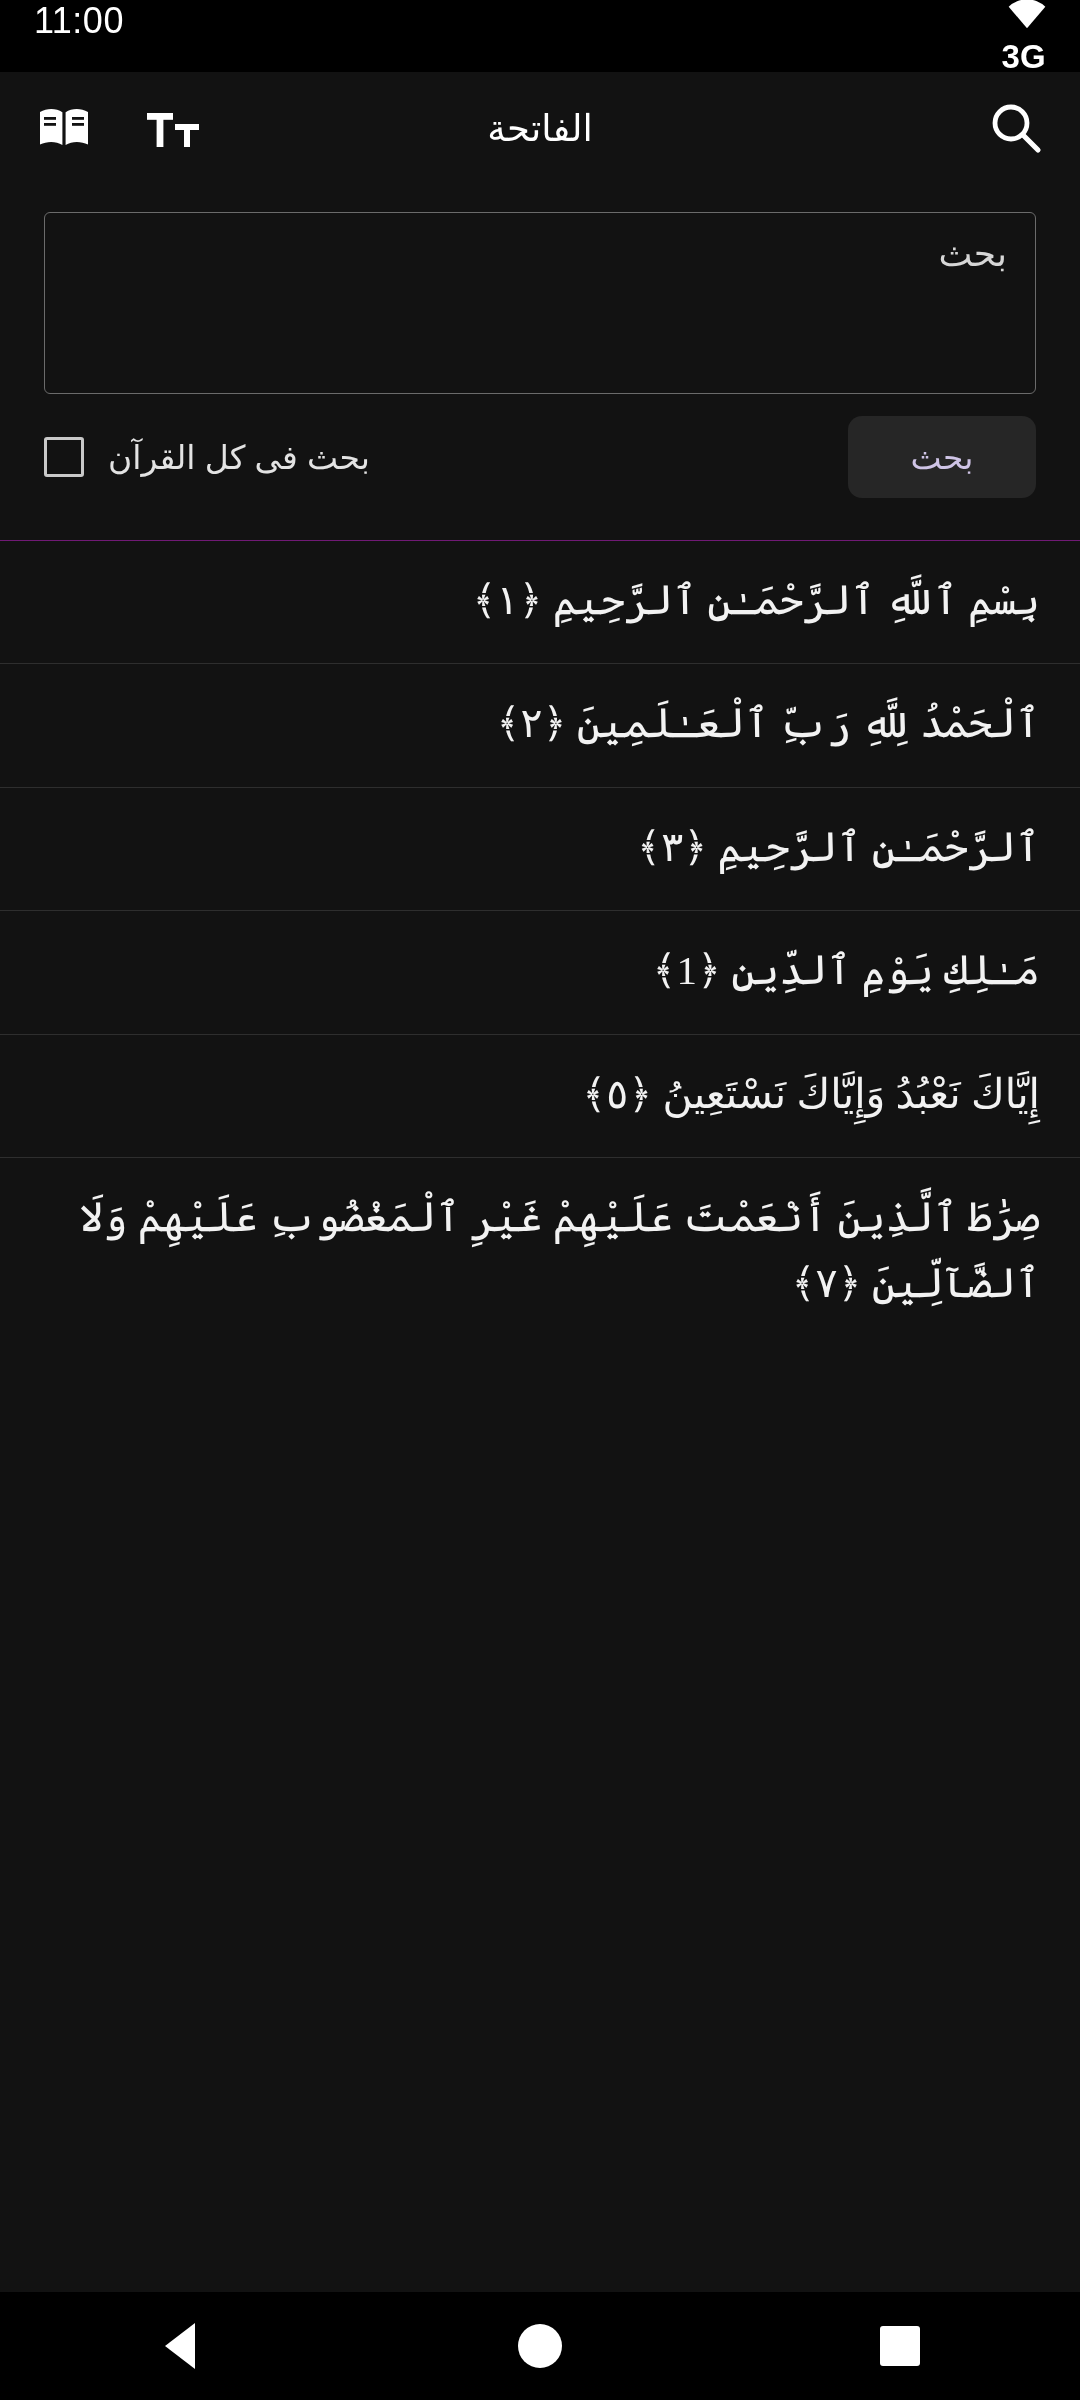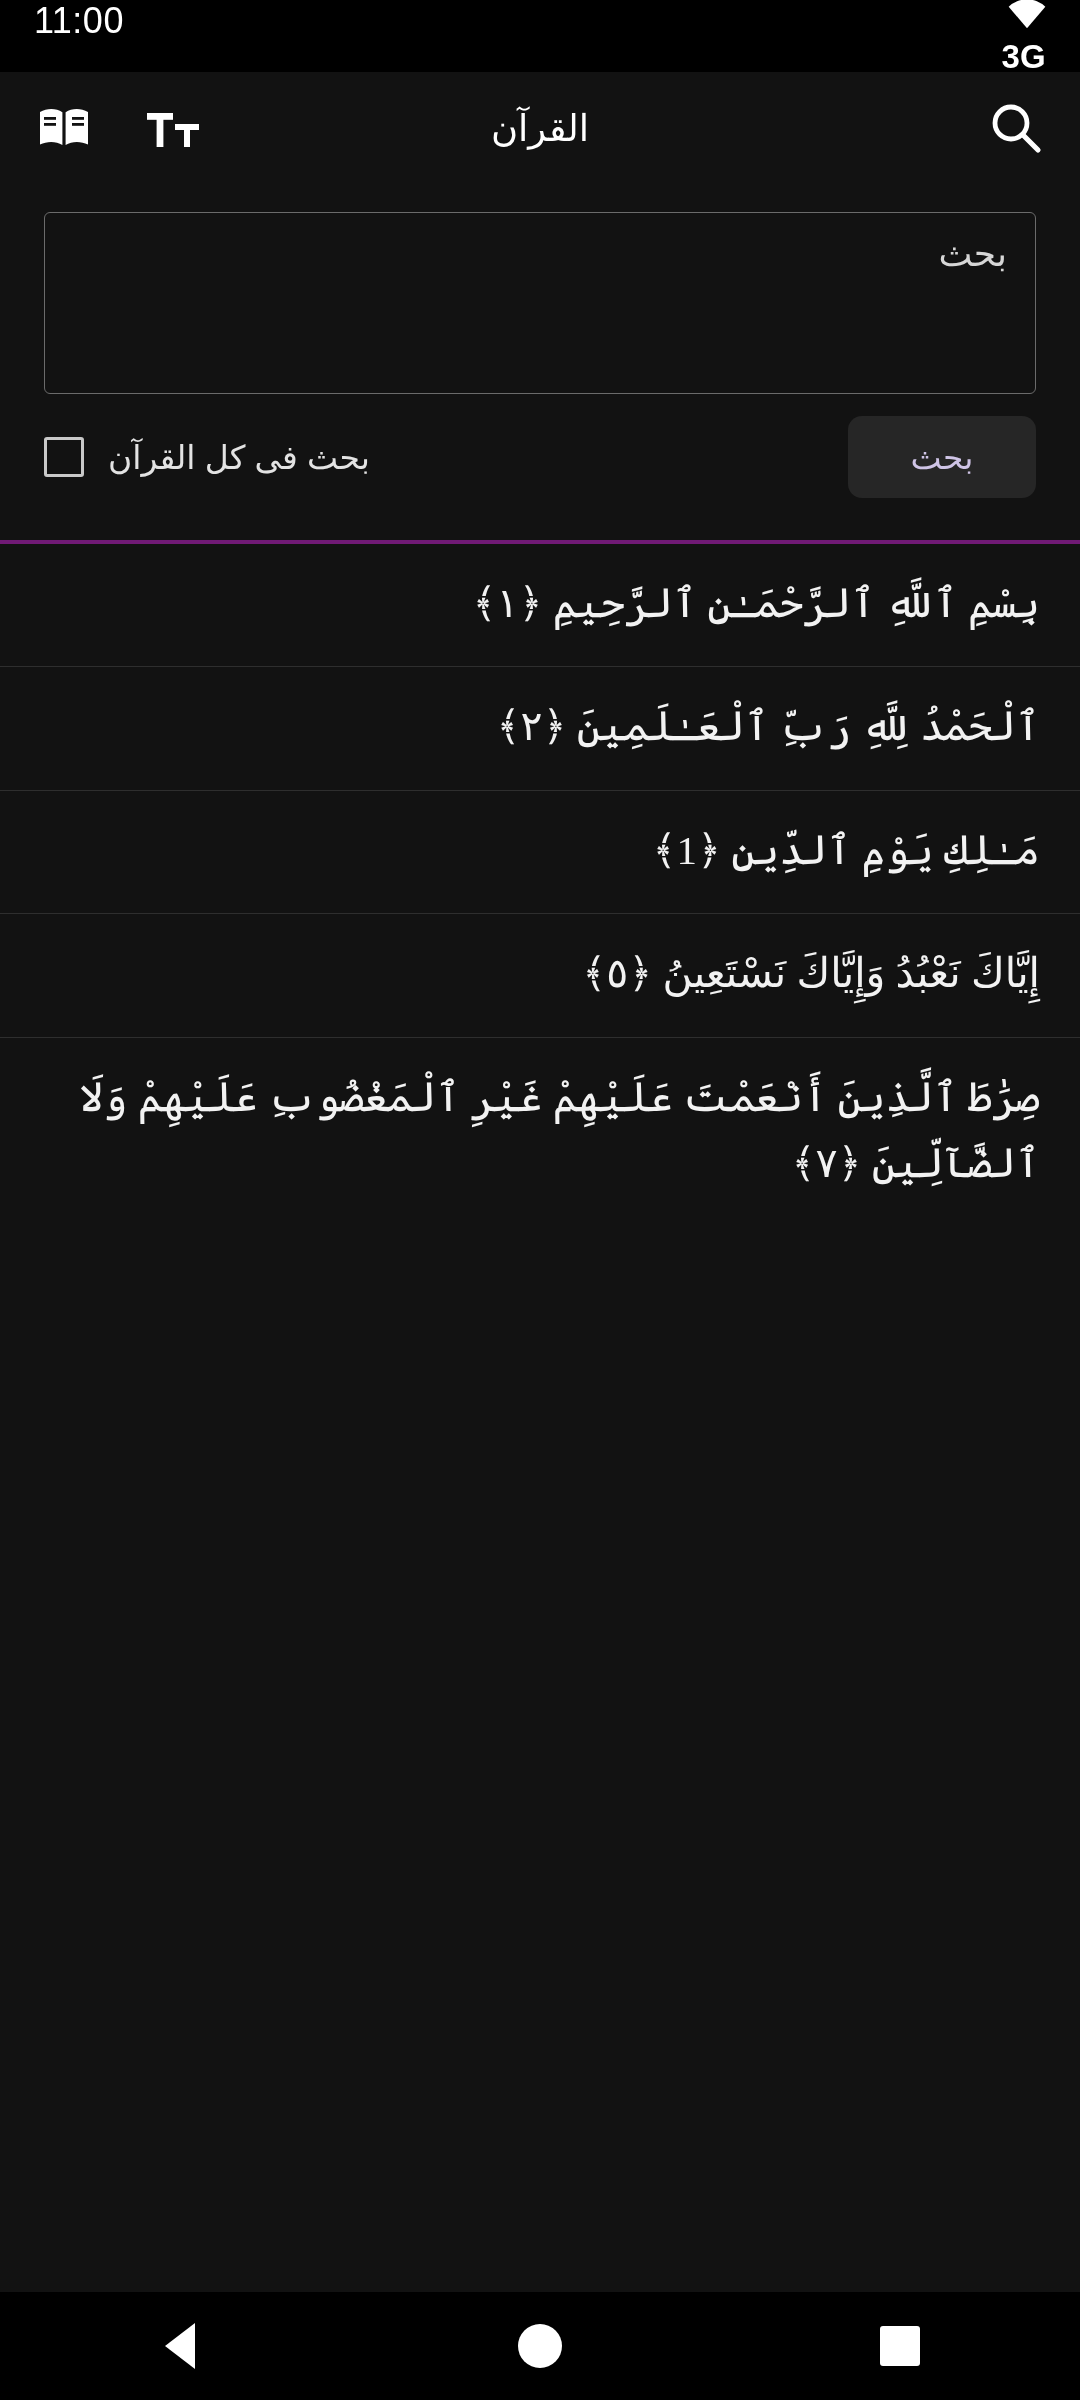--- a/index.html
+++ b/index.html
@@ -139,21 +139,21 @@
     direction: rtl;
   }
   .ayah-row {
     border-top: 1px solid #2e2e2e;
     padding: 26px 40px 30px 40px;
     min-height: 98px;
     display: flex;
     align-items: center;
     justify-content: flex-start;
   }
-  .ayah-row:first-child { border-top: 4px solid #701a75; }
+  .ayah-row:first-child { border-top: 1px solid #701a75; }
   .ayah-text {
     width: 100%;
     color: #f2f2f2;
     font-family: "Liberation Serif", "DejaVu Serif", serif;
     font-size: 41px;
     line-height: 1.62;
     text-align: right;
     direction: rtl;
   }
 
@@ -228,21 +228,21 @@
     <span class="icon-btn">
       <svg width="54" height="42" viewBox="0 0 27 21">
         <rect x="0" y="3" width="13" height="3.4" fill="#ffffff"></rect>
         <rect x="4.8" y="3" width="3.4" height="17" fill="#ffffff"></rect>
         <rect x="14" y="8.5" width="12" height="3" fill="#ffffff"></rect>
         <rect x="18.5" y="8.5" width="3" height="11.5" fill="#ffffff"></rect>
       </svg>
     </span>
   </div>
 
-  <div class="app-title">القرآن</div>
+  <div class="app-title">الفاتحة</div>
 
   <div class="app-bar-right">
     <span class="icon-btn">
       <svg width="52" height="52" viewBox="0 0 26 26">
         <circle cx="10.5" cy="10.5" r="8" fill="none" stroke="#ffffff" stroke-width="2.4"></circle>
         <line x1="16.5" y1="16.5" x2="24" y2="24" stroke="#ffffff" stroke-width="2.6" stroke-linecap="round"></line>
       </svg>
     </span>
   </div>
 </div>
@@ -260,20 +260,23 @@
 </div>
 
 <div class="ayah-list">
   <div class="ayah-row">
     <div class="ayah-text">بِسْمِ ٱللَّهِ ٱلرَّحْمَـٰنِ ٱلرَّحِيمِ ﴿١﴾</div>
   </div>
   <div class="ayah-row">
     <div class="ayah-text">ٱلْحَمْدُ لِلَّهِ رَبِّ ٱلْعَـٰلَمِينَ ﴿٢﴾</div>
   </div>
   <div class="ayah-row">
+    <div class="ayah-text">ٱلرَّحْمَـٰنِ ٱلرَّحِيمِ ﴿٣﴾</div>
+  </div>
+  <div class="ayah-row">
     <div class="ayah-text">مَـٰلِكِ يَوْمِ ٱلدِّينِ ﴿1﴾</div>
   </div>
   <div class="ayah-row">
     <div class="ayah-text">إِيَّاكَ نَعْبُدُ وَإِيَّاكَ نَسْتَعِينُ ﴿٥﴾</div>
   </div>
   <div class="ayah-row">
     <div class="ayah-text">صِرَٰطَ ٱلَّذِينَ أَنْعَمْتَ عَلَيْهِمْ غَيْرِ ٱلْمَغْضُوبِ عَلَيْهِمْ وَلَا ٱلضَّآلِّينَ ﴿٧﴾</div>
   </div>
 </div>
 

